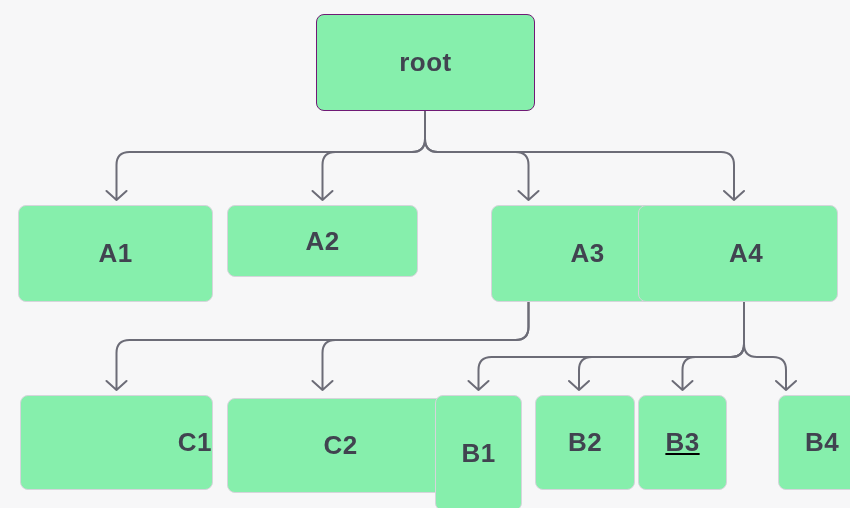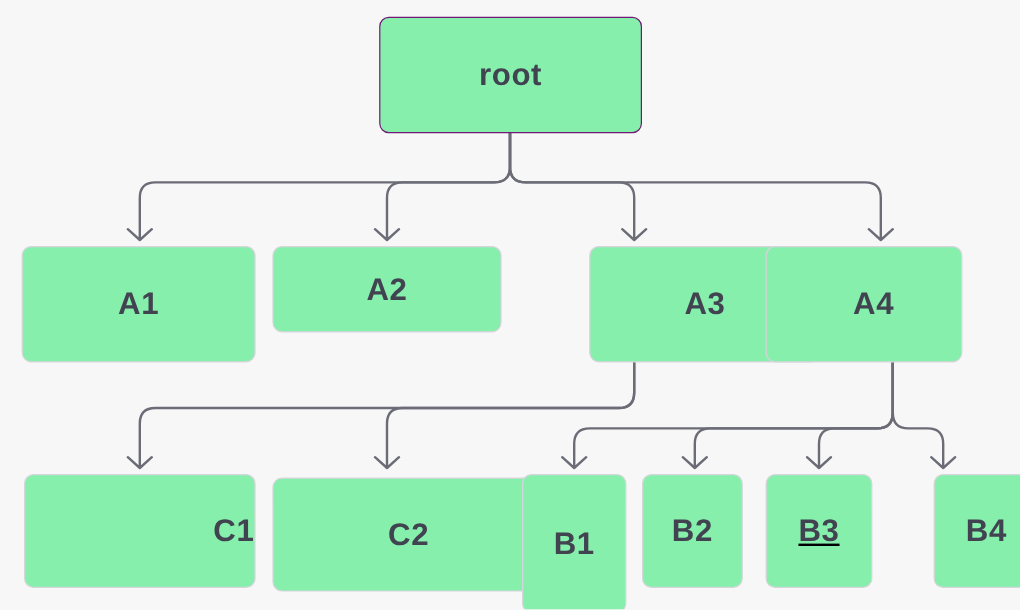--- a/index.html
+++ b/index.html
@@ -78,34 +78,34 @@
 
   <div class="node" style="left:18px; top:205px; width:195px; height:97px;">
     <span class="node__label">A1</span>
   </div>
   <div class="node" style="left:227px; top:205px; width:191px; height:72px;">
     <span class="node__label">A2</span>
   </div>
   <div class="node" style="left:451px; top:205px; width:193px; height:97px;margin-left:40px;">
     <span class="node__label">A3</span>
   </div>
-  <div class="node" style="left:638px; top:205px; width:164px; height:97px;padding-left:16px;">
+  <div class="node" style="left:638px; top:205px; width:200px; height:97px;padding-left:16px;">
     <span class="node__label">A4</span>
   </div>
 
   <div class="node" style="left:20px; top:395px; width:193px; height:95px;justify-content:flex-end;">
     <span class="node__label">C1</span>
   </div>
   <div class="node" style="left:227px; top:398px; width:227px; height:95px;">
     <span class="node__label">C2</span>
   </div>
   <div class="node" style="left:435px; top:395px; width:87px; height:116px;">
     <span class="node__label">B1</span>
   </div>
-  <div class="node" style="left:535px; top:395px; width:84px; height:95px;">
+  <div class="node" style="left:535px; top:395px; width:100px; height:95px;">
     <span class="node__label">B2</span>
   </div>
   <div class="node" style="left:638px; top:395px; width:89px; height:95px;text-decoration:underline;">
     <span class="node__label">B3</span>
   </div>
   <div class="node" style="left:742px; top:395px; width:88px; height:95px;margin-left:36px;">
     <span class="node__label">B4</span>
   </div>
 
 </div>

